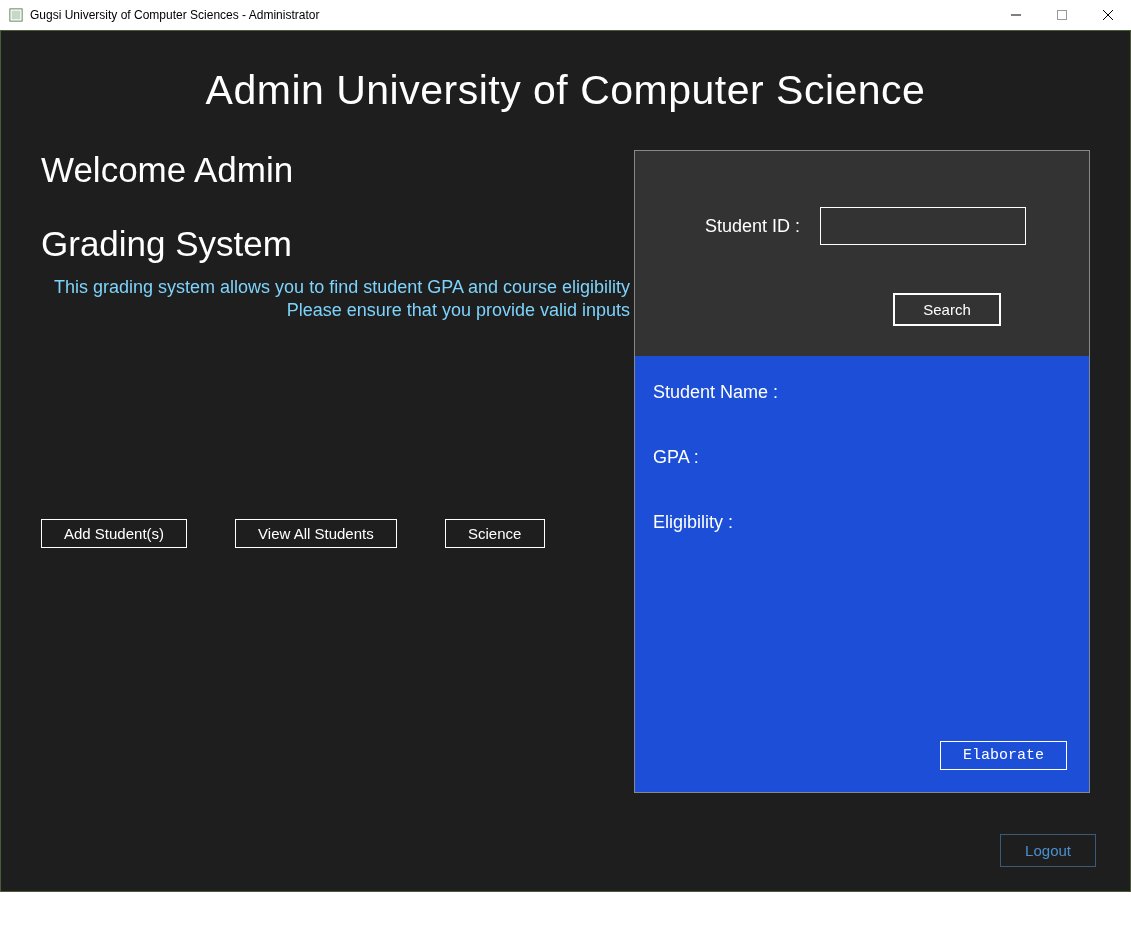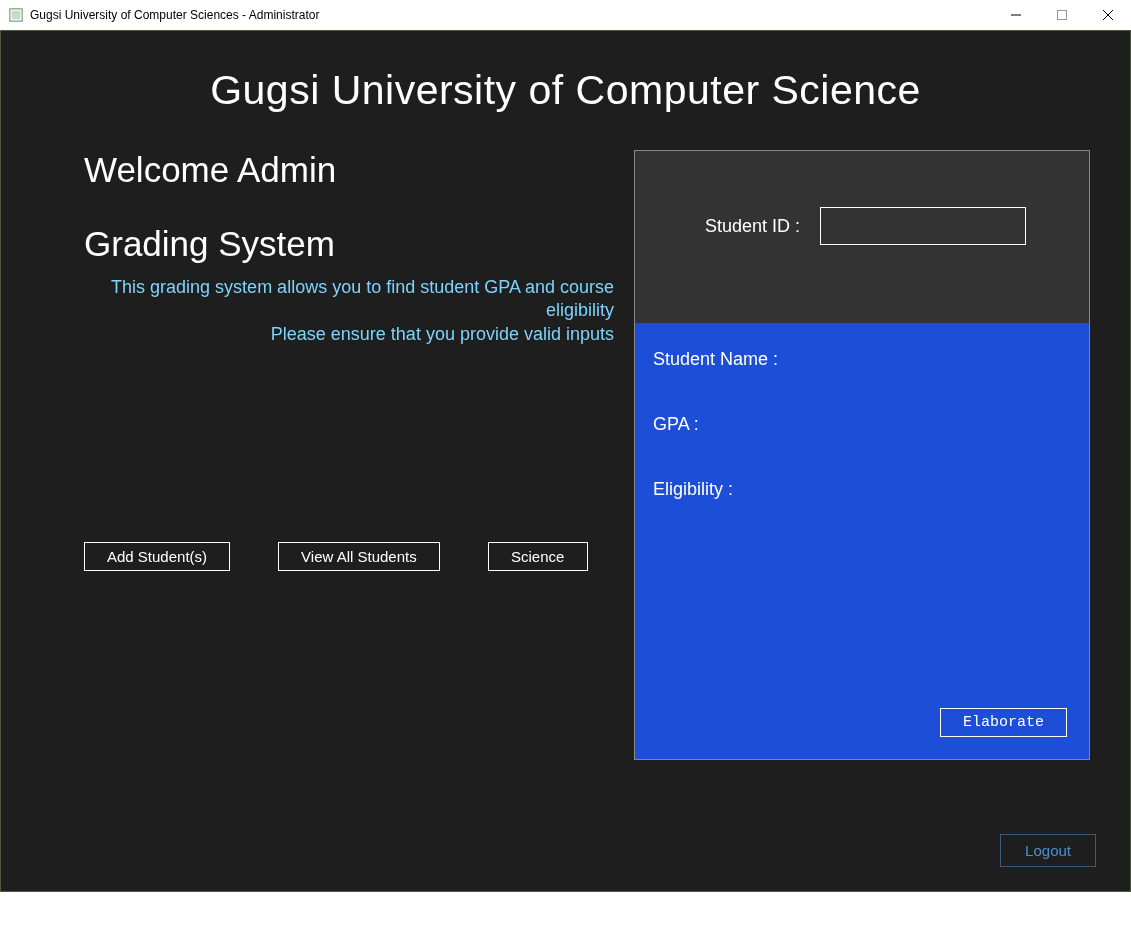--- a/index.html
+++ b/index.html
@@ -81,22 +81,21 @@
       font-weight: 300;
       padding-top: 36px;
       letter-spacing: 0.5px;
     }
     .content {
       display: flex;
       padding: 36px 40px 0 40px;
     }
     .left-col {
       flex: 1;
-      padding-right: 20px;
-      margin-left: 43px;
+      padding-right: 4px;
     }
     .welcome {
       color: #fff;
       font-size: 35px;
       font-weight: 300;
       margin-bottom: 34px;
     }
     .section-title {
       color: #fff;
       font-size: 35px;
@@ -238,41 +237,44 @@
       <button class="titlebar-btn">
         <svg viewBox="0 0 10 10">
             <line x1="0" y1="0" x2="10" y2="10" stroke="#000" stroke-width="1"></line>
             <line x1="10" y1="0" x2="0" y2="10" stroke="#000" stroke-width="1"></line>
           </svg>
       </button>
     </div>
   </div>
 
   <div class="app-body">
-    <h1 class="app-title">Gugsi University of Computer Science</h1>
+    <h1 class="app-title">Admin University of Computer Science</h1>
 
     <div class="content">
       <div class="left-col">
         <div class="welcome">Welcome Admin</div>
         <div class="section-title">Grading System</div>
         <div class="description">This grading system allows you to find student GPA and course eligibility
 Please ensure that you provide valid inputs</div>
 
         <div class="button-row">
           <button class="btn">Add Student(s)</button>
           <button class="btn">View All Students</button>
           <button class="btn">Science</button>
         </div>
       </div>
 
       <div class="right-panel">
         <div class="search-section">
           <div class="search-row">
             <span class="search-label">Student ID :</span>
             <input type="text" class="search-input" value="" style="">
+          </div>
+          <div class="search-btn-row">
+            <button class="btn-search">Search</button>
           </div>
         </div>
 
         <div class="results-section">
           <div class="result-label">Student Name :</div>
           <div class="result-label">GPA :</div>
           <div class="result-label">Eligibility :</div>
           <button class="elaborate-btn">Elaborate</button>
         </div>
       </div>

